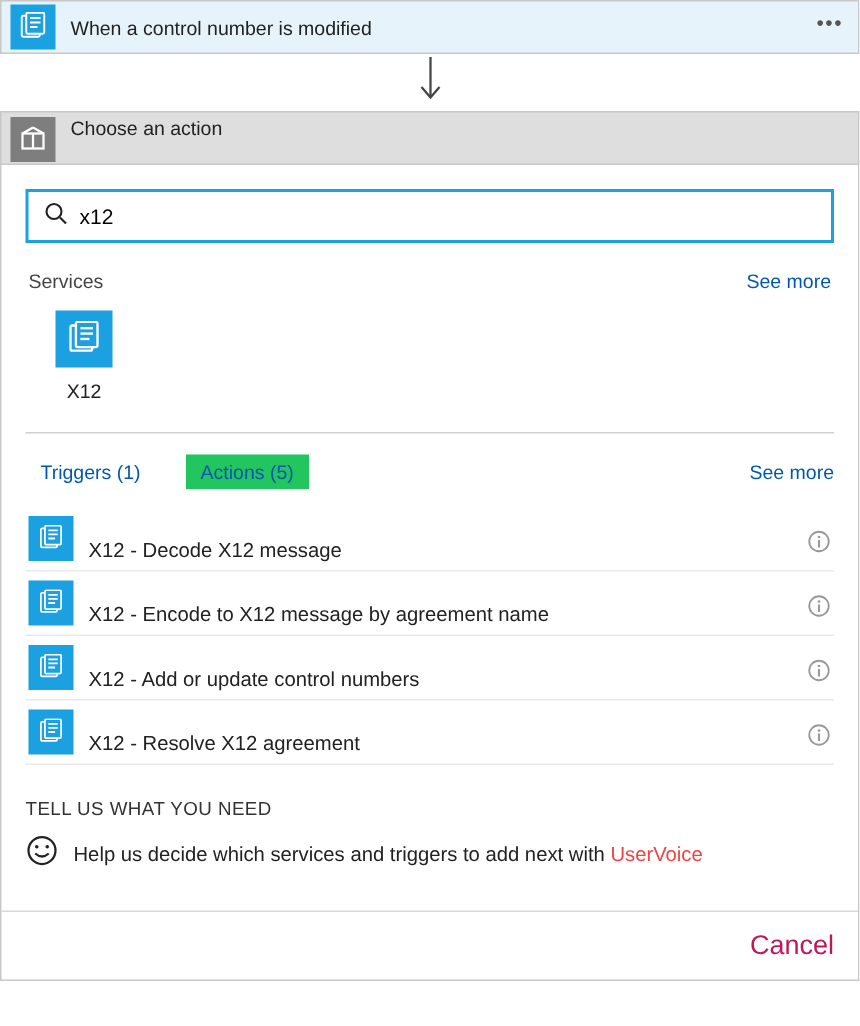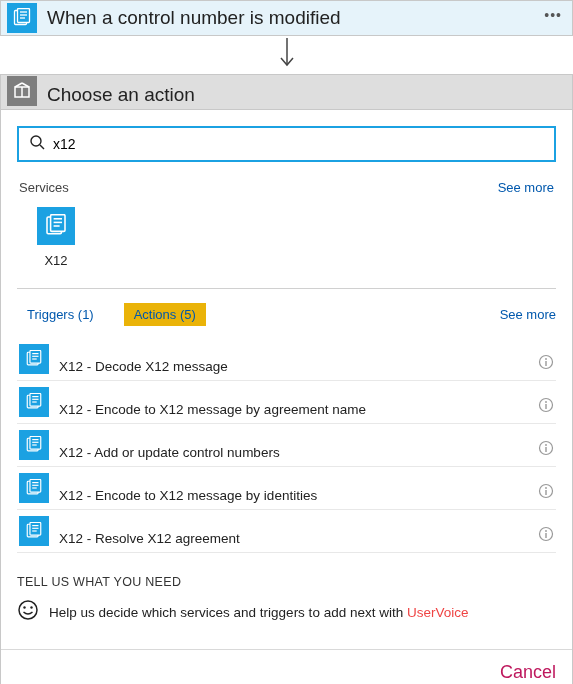--- a/index.html
+++ b/index.html
@@ -14,32 +14,32 @@
     padding: 3px 6px;
     gap: 10px;
     position: relative;
   }
   .step-icon {
     width: 30px; height: 30px;
     background: #1ba1e2;
     display: flex; align-items: center; justify-content: center;
     flex-shrink: 0;
   }
-  .step-title { font-size: 19px; color: #222; }
+  .step-title { font-size: 13px; color: #222; }
   .step-dots { position: absolute; right: 10px; top: 6px; color: #555; font-size: 14px; letter-spacing: 1px; cursor: pointer; }
 
   .arrow-gap { height: 38px; display:flex; align-items:center; justify-content:center; }
   .arrow-gap svg { display:block; }
 
   .choose-header {
     background: #dedede;
     border: 1px solid #c8c8c8;
     height: 36px;
     display: flex;
-    align-items: flex-end;
+    align-items: flex-start;
     padding: 3px 6px;
     gap: 10px;
   }
   .choose-icon {
     width: 30px; height: 30px;
     background: #7e7e7e;
     display:flex; align-items:center; justify-content:center;
     flex-shrink:0;
   }
 
@@ -90,21 +90,21 @@
 
   .tabs {
     display:flex; align-items:center; justify-content:space-between;
     margin-top: 14px;
   }
   .tab-group { display:flex; gap: 20px; }
   .tab {
     font-size: 13px; color:#0058ad;
     padding: 4px 10px; cursor:pointer;
   }
-  .tab.active { background:#eab308; }
+  .tab.active { background:#22c55e; }
 
   .action-list { margin-top: 12px; }
   .action-item {
     display:flex; align-items:flex-end;
     padding: 6px 2px;
     gap: 10px;
     border-bottom: 1px solid #e8e8e8;
     cursor:pointer;
   }
   .action-item:last-child { border-bottom: 1px solid #e8e8e8; }
@@ -278,39 +278,20 @@
           <svg width="18" height="18" viewBox="0 0 20 20">
             <g fill="none" stroke="#fff" stroke-width="1.3">
               <rect x="2.5" y="2.5" width="12" height="14" rx="1"></rect>
               <rect x="5.5" y="0.5" width="12" height="14" rx="1" fill="#1ba1e2"></rect>
               <line x1="8" y1="4" x2="15" y2="4"></line>
               <line x1="8" y1="7" x2="15" y2="7"></line>
               <line x1="8" y1="10" x2="13" y2="10"></line>
             </g>
           </svg>
         </div>
-      <div class="action-label">X12 - Encode to X12 message by identities</div>
-      <span class="info-icon"><svg width="16" height="16" viewBox="0 0 16 16">
-            <circle cx="8" cy="8" r="6.5" fill="none" stroke="#999" stroke-width="1.2"></circle>
-            <circle cx="8" cy="5" r="0.9" fill="#999"></circle>
-            <rect x="7.3" y="7" width="1.4" height="5" fill="#999"></rect>
-          </svg></span>
-    </div>
-    <div class="action-item">
-      <div class="action-icon">
-          <svg width="18" height="18" viewBox="0 0 20 20">
-            <g fill="none" stroke="#fff" stroke-width="1.3">
-              <rect x="2.5" y="2.5" width="12" height="14" rx="1"></rect>
-              <rect x="5.5" y="0.5" width="12" height="14" rx="1" fill="#1ba1e2"></rect>
-              <line x1="8" y1="4" x2="15" y2="4"></line>
-              <line x1="8" y1="7" x2="15" y2="7"></line>
-              <line x1="8" y1="10" x2="13" y2="10"></line>
-            </g>
-          </svg>
-        </div>
       <div class="action-label">X12 - Resolve X12 agreement</div>
       <span class="info-icon"><svg width="16" height="16" viewBox="0 0 16 16">
             <circle cx="8" cy="8" r="6.5" fill="none" stroke="#999" stroke-width="1.2"></circle>
             <circle cx="8" cy="5" r="0.9" fill="#999"></circle>
             <rect x="7.3" y="7" width="1.4" height="5" fill="#999"></rect>
           </svg></span>
     </div>
   </div>
 
   <div class="tell-us">TELL US WHAT YOU NEED</div>

